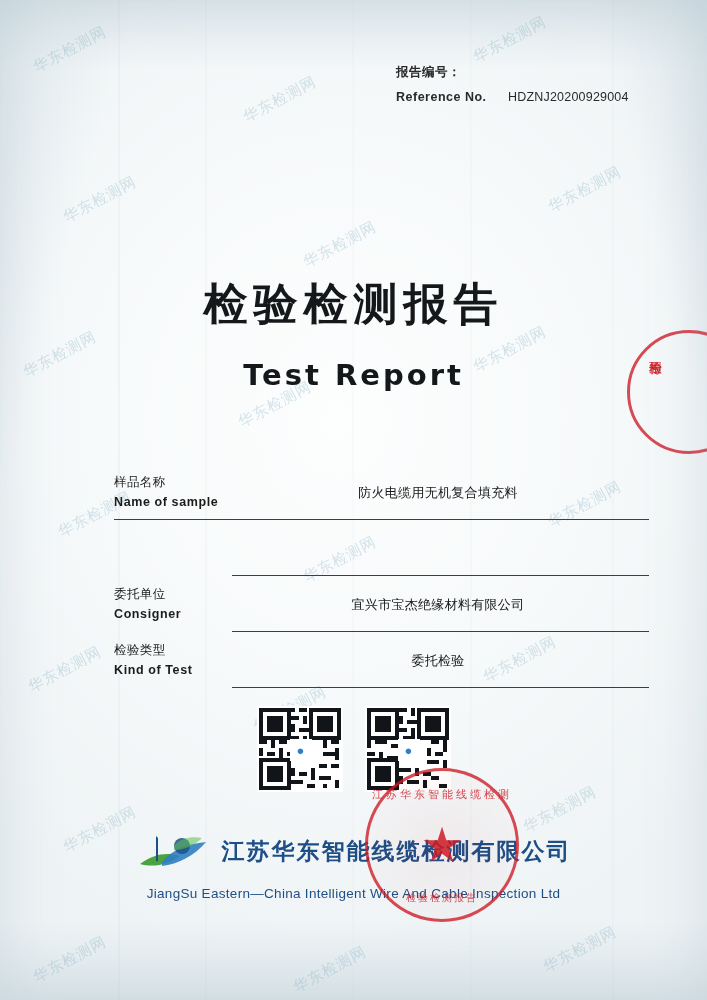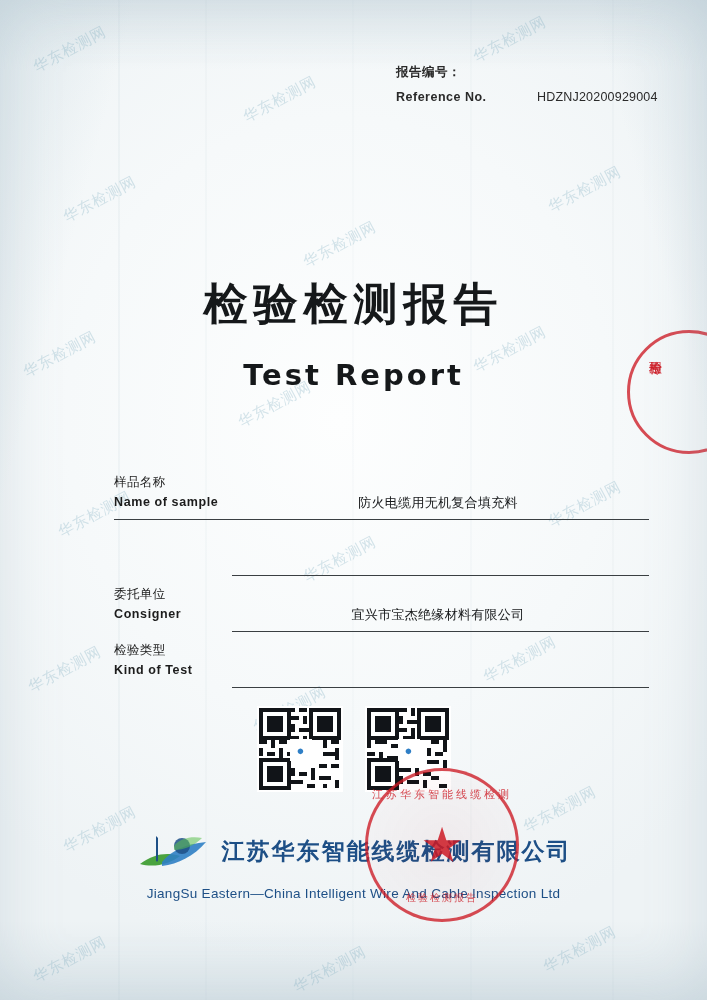--- a/index.html
+++ b/index.html
@@ -69,21 +69,21 @@
   #header {
     position: absolute;
     left: 396px;
     top: 60px;
     font-size: 12.5px;
     color: #2a2a2a;
     line-height: 25px;
   }
   #header .row { display: flex; }
   #header .lbl { width: 112px; letter-spacing: .5px; font-weight: bold; }
-  #header .val { letter-spacing: .2px; margin-left: 29px; }
+  #header .val { letter-spacing: .2px; }
 
   
   #title-cn {
     position: absolute;
     left: 0; right: 0;
     top: 275px;
     text-align: center;
     font-family: "DejaVu Serif", "Liberation Serif", serif;
     font-weight: bold;
     font-size: 44px;
@@ -121,21 +121,21 @@
     line-height: 20px;
     color: #1c1c1c;
     letter-spacing: .4px;
   }
   .field .labels .cn { display: block; }
   .field .labels .en { display: block; letter-spacing: .6px; font-weight: bold; }
   .field .value {
     position: absolute;
     left: 118px;
     right: 0;
-    top: 24px;
+    top: 14px;
     text-align: center;
     font-size: 13px;
     color: #16181a;
     letter-spacing: .3px;
   }
   .field .rule {
     position: absolute;
     left: 118px;
     right: -5px;
     bottom: 6px;
@@ -357,20 +357,21 @@
       </div>
       <div class="value">宜兴市宝杰绝缘材料有限公司</div>
       <div class="rule"></div>
     </div>
 
     <div class="field">
       <div class="labels">
         <span class="cn">检验类型</span>
         <span class="en">Kind of Test</span>
       </div>
+      <div class="value">委托检验</div>
       <div class="rule"></div>
     </div>
 
   </div>
 
   <div id="qr-area">
 
     <div class="qr">
       <div class="cells">
         <i style="left:34px;top:2px;width:4px;height:4px"></i>

